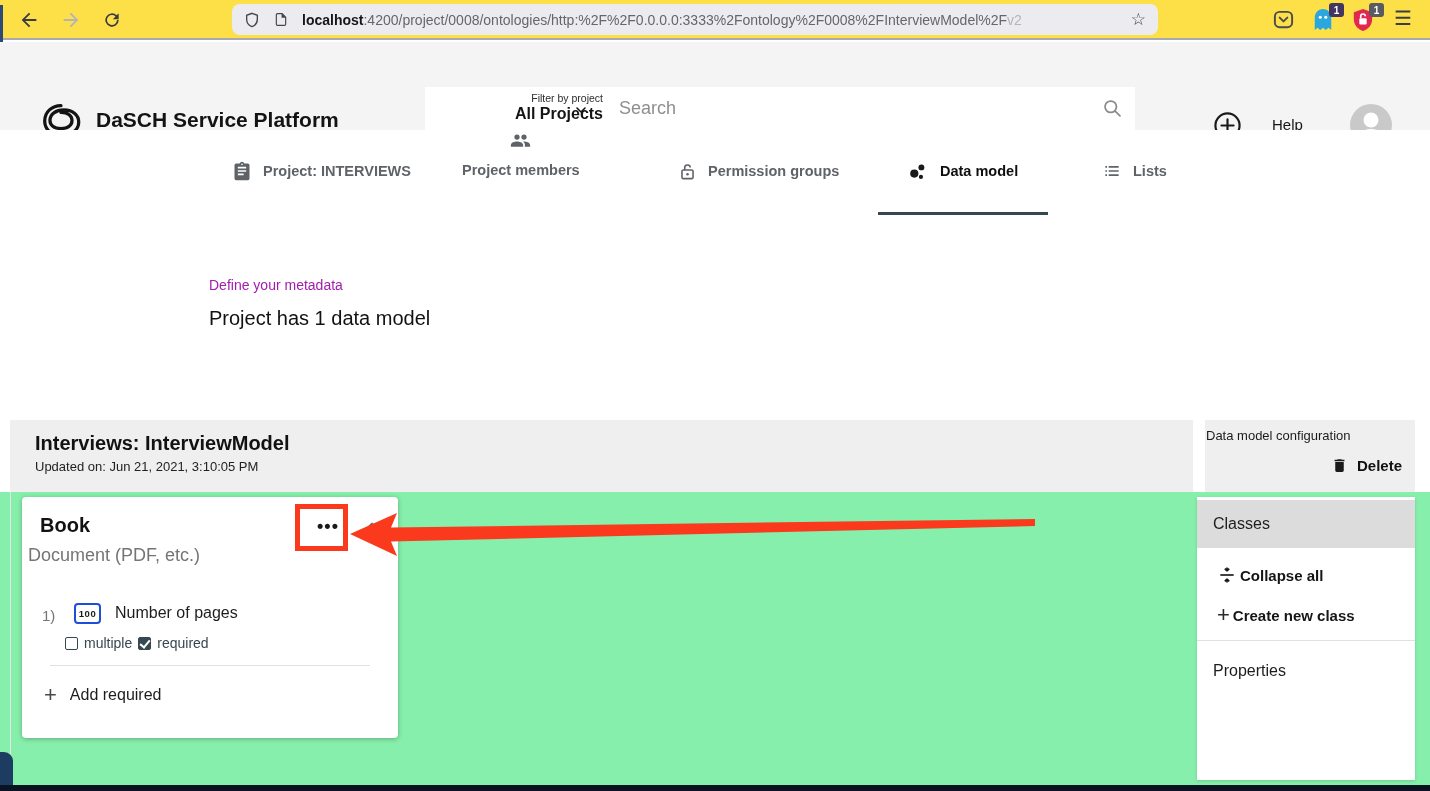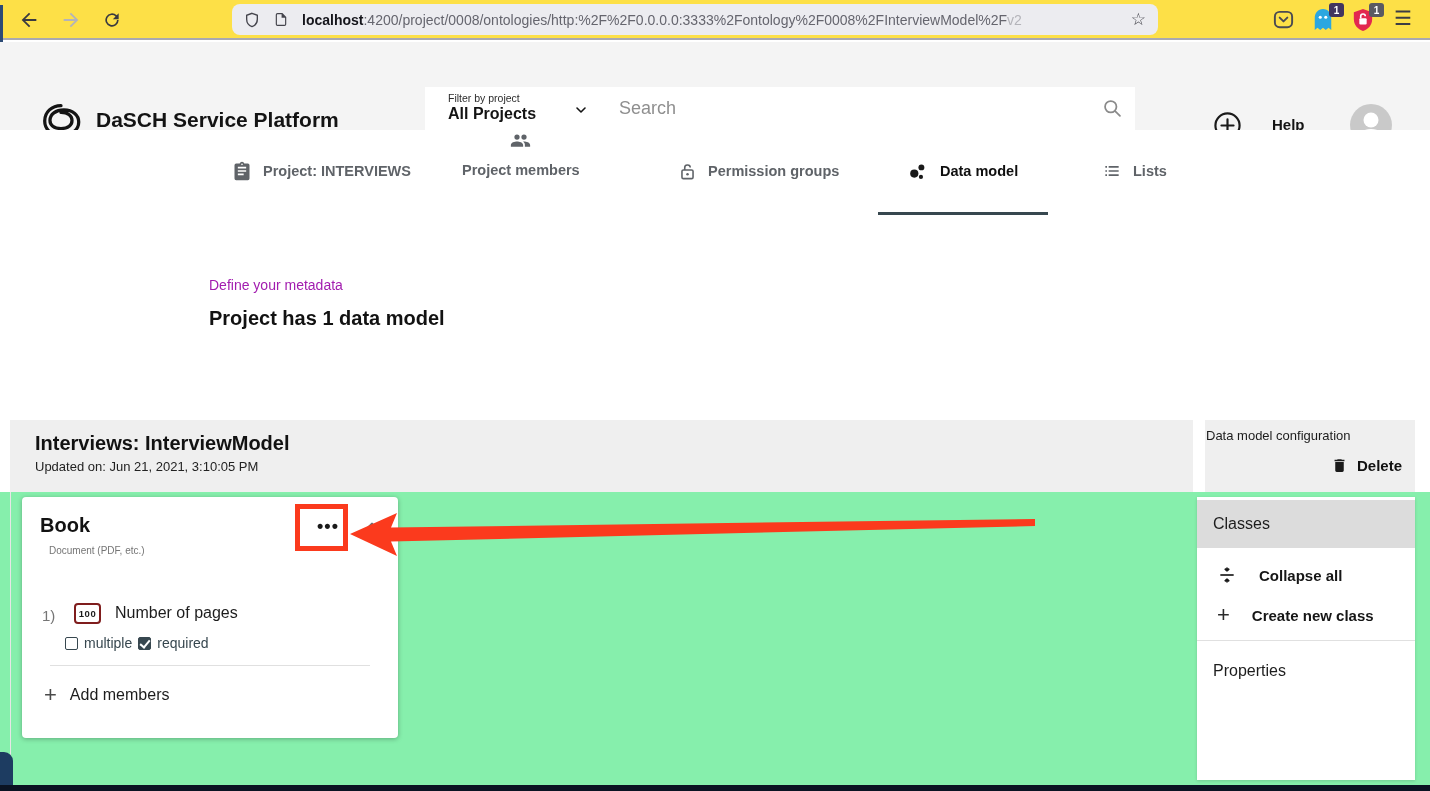--- a/index.html
+++ b/index.html
@@ -28,83 +28,83 @@
   .badge.purple { background:#42355f; }
   .badge.gray   { background:#5a5a62; }
   #topstrip { position:absolute; left:0; top:5px; width:3px; height:37px; background:#2c4a75; }
 
   
   #appheader { position:absolute; left:0; top:42px; width:1430px; height:88px; background:#f4f4f4; }
   #logo { position:absolute; left:38px; top:56px; }
   #app-title { position:absolute; left:96px; top:66px; font-size:21px; font-weight:bold; color:#131313; }
   #app-version { position:absolute; left:294px; top:103px; font-size:12px; color:#373737; }
   #searchbar { position:absolute; left:425px; top:45px; width:710px; height:43px; background:#ffffff; display:flex; }
-  #filterbox { width:178px; position:relative; padding:5px 0 0 23px; }
+  #filterbox { width:178px; position:relative; padding:5px 0 0 23px;text-align:right; }
   #filter-label { font-size:10.5px; color:#2c2c2c; }
   #filter-value { font-size:16px; font-weight:bold; color:#141414; margin-top:1px; }
   #filter-chevron { position:absolute; right:14px; top:15px; }
   #search-input { flex:1; border:0; outline:none; font-size:18px; color:#3c3c3c; padding-left:16px; font-family:"Liberation Sans",sans-serif; background:transparent; }
   #search-input::placeholder { color:#8f8f8f; opacity:1; }
   #search-mag { position:absolute; right:12px; top:11px; }
   .chip { position:absolute; background:#fff; font-size:13px; font-weight:bold; color:#1c1c1c; display:flex; align-items:center; justify-content:center; height:23px; top:99px; }
   #chip-advanced { left:952px; width:97px; }
   #chip-expert   { left:1058px; width:78px; }
   #plus-circle { position:absolute; left:1213px; top:69px; }
-  #help-link { position:absolute; left:1272px; top:74px; font-size:15px; font-weight:bold; color:#141414; }
+  #help-link { position:absolute; left:1272px; top:74px; font-size:15px; font-weight:normal; color:#141414; }
   #avatar { position:absolute; left:1350px; top:62px; width:42px; height:42px; border-radius:50%; background:#c9c9c9; overflow:hidden; }
 
   
   #tabbar { position:absolute; left:0; top:130px; width:1430px; height:85px; background:#fff; }
   .tab { position:absolute; top:0; height:82px; display:flex; align-items:center; gap:11px; font-size:14.5px; font-weight:bold; color:#5f6368; }
   .tab svg { flex:none; }
   .tab.active { color:#0f0f0f; border-bottom:3px solid #37474f; height:85px; padding:0 30px;text-align:right; }
   #tab-0 { left:232px; } #tab-1 { left:462px;flex-direction:column; } #tab-2 { left:678px; }
   #tab-3 { left:878px; } #tab-4 { left:1102px; }
 
   
   #overview { position:absolute; left:0; top:215px; width:1430px; height:205px; background:#fff; }
   #ov-subtitle { position:absolute; left:209px; top:62px; font-size:14px; color:#a21caf; }
-  #ov-title { position:absolute; left:209px; top:92px; font-size:20px; font-weight:bold; color:#121212; }
+  #ov-title { position:absolute; left:209px; top:92px; font-size:20px; font-weight:normal; color:#121212; }
   #new-model-btn { position:absolute; left:1066px; top:75px; width:156px; height:39px; background:#44575f; color:#fff; border:0; border-radius:6px; font-size:14.5px; font-weight:bold; font-family:"Liberation Sans",sans-serif; box-shadow:0 2px 4px rgba(0,0,0,.3); }
 
   
   #band-left { position:absolute; left:10px; top:420px; width:1183px; height:72px; background:#efefef; padding:12px 0 0 25px; }
   #band-title { font-size:20px; font-weight:bold; color:#121212; }
   #band-updated { font-size:13px; color:#222; margin-top:4px; }
   #band-right { position:absolute; left:1205px; top:420px; width:210px; height:72px; background:#efefef; }
   #config-label { position:absolute; left:1px; top:8px; font-size:13px; color:#1c1c1c; }
   .cfg-btn { position:absolute; top:36px; display:flex; align-items:center; gap:9px; font-size:15px; font-weight:bold; color:#111; }
   #edit-btn { left:26px;margin-top:47px; } #delete-btn { left:126px; }
 
   
   #content { position:absolute; left:0; top:492px; width:1430px; height:293px; background:#86efac; }
   #content-leftline { position:absolute; left:10px; top:0; width:1px; height:293px; background:#e6e6e6; }
 
   
   #card { position:absolute; left:22px; top:5px; width:376px; height:241px; background:#fff; border-radius:4px; box-shadow:0 1px 5px rgba(0,0,0,.28); }
   #card-title { position:absolute; left:18px; top:17px; font-size:20px; font-weight:bold; color:#121212; }
-  #card-subtitle { position:absolute; left:27px; top:48px; font-size:10px; color:#757575; }
+  #card-subtitle { position:absolute; left:6px; top:48px; font-size:18px; color:#757575; }
   #more-btn { position:absolute; left:282px; top:13px; width:48px; height:32px; display:flex; align-items:center; justify-content:center; font-size:18px; font-weight:bold; color:#1a1a1a; letter-spacing:1px; }
   #red-rect { position:absolute; left:273px; top:7px; width:53px; height:47px; border:5px solid #fb3a1d; z-index:5; pointer-events:none; }
   #collapse-card-btn { position:absolute; left:338px; top:20px; width:24px; height:20px; color:#6d6d6d; }
   .prop-index { position:absolute; left:20px; top:110px; font-size:15px; color:#757575; }
-  #int-icon { position:absolute; left:52px; top:106px; width:27px; height:21px; border:2px solid #7f1d1d; border-radius:4px; display:flex; align-items:center; justify-content:center; font-size:9.5px; font-weight:bold; letter-spacing:.5px; color:#1a1a1a; }
+  #int-icon { position:absolute; left:52px; top:106px; width:27px; height:21px; border:2px solid #1d4ed8; border-radius:4px; display:flex; align-items:center; justify-content:center; font-size:9.5px; font-weight:bold; letter-spacing:.5px; color:#1a1a1a; }
   #prop-label { position:absolute; left:93px; top:107px; font-size:16px; color:#1d1d1d; }
   #prop-flags { position:absolute; left:43px; top:138px; display:flex; align-items:center; gap:6px; font-size:14px; color:#37474f; }
   .cb { width:13px; height:13px; border:1.7px solid #37474f; border-radius:2px; display:inline-block; position:relative; }
   .cb.checked { background:#37474f; }
   .cb.checked::after { content:""; position:absolute; left:3px; top:0px; width:4px; height:8px; border:solid #fff; border-width:0 2px 2px 0; transform:rotate(40deg); }
   #card-divider { position:absolute; left:28px; top:168px; width:320px; height:1px; background:#e0e0e0; }
   #add-prop-btn { position:absolute; left:22px; top:188px; display:flex; align-items:center; gap:13px; font-size:16px; color:#1d1d1d; }
   #add-prop-btn .plus { font-size:22px; color:#4a4a4a; font-weight:normal; line-height:20px; }
 
   
   #sidebar { position:absolute; left:1197px; top:5px; width:218px; height:283px; background:#fff; box-shadow:0 1px 3px rgba(0,0,0,.15); }
   #classes-header { position:absolute; left:0; top:3px; width:218px; height:48px; background:#dcdcdc; display:flex; align-items:center; padding-left:16px; font-size:16px; color:#1d1d1d; }
-  .side-item { position:absolute; left:0; width:218px; height:40px; display:flex; align-items:center; gap:22px; padding-left:20px; font-size:15px; font-weight:bold; color:#161616; }
+  .side-item { position:absolute; left:0; width:218px; height:40px; display:flex; align-items:center; gap:3px; padding-left:20px; font-size:15px; font-weight:bold; color:#161616; }
   #side-collapse { top:58px; }
   #side-create { top:98px; }
   #side-create .plus { font-size:22px; color:#2b2b2b; line-height:18px; font-weight:normal; }
   #side-divider { position:absolute; left:0; top:143px; width:218px; height:1px; background:#e0e0e0; }
   #properties-header { position:absolute; left:0; top:152px; width:218px; height:44px; display:flex; align-items:center; padding-left:16px; font-size:16px; color:#1d1d1d; }
 
   
   #arrow-svg { position:absolute; left:0; top:0; width:1430px; height:791px; pointer-events:none; z-index:6; }
 
   
@@ -298,21 +298,21 @@
       <div id="prop-label">Number of pages</div>
       <div id="prop-flags">
         <span class="cb"></span>
         <span>multiple</span>
         <span class="cb checked"></span>
         <span>required</span>
       </div>
       <div id="card-divider"></div>
       <div id="add-prop-btn">
         <span class="plus">+</span>
-        <span>Add members</span>
+        <span>Add required</span>
       </div>
     </div>
 
     <div id="sidebar">
       <div id="classes-header">Classes</div>
       <div class="side-item" id="side-collapse">
         <svg width="20" height="20" viewBox="0 0 24 24">
             <path d="M4 12h16" stroke="#1a1a1a" stroke-width="2"></path>
             <path d="M12 3v4m0 0l-2.6-2.6M12 7l2.6-2.6M12 21v-4m0 0l-2.6 2.6M12 17l2.6 2.6" stroke="#1a1a1a" stroke-width="2" fill="none"></path>
             <path d="M12 8.2L9.2 5h5.6L12 8.2zM12 15.8l2.8 3.2H9.2l2.8-3.2z" fill="#1a1a1a"></path>

